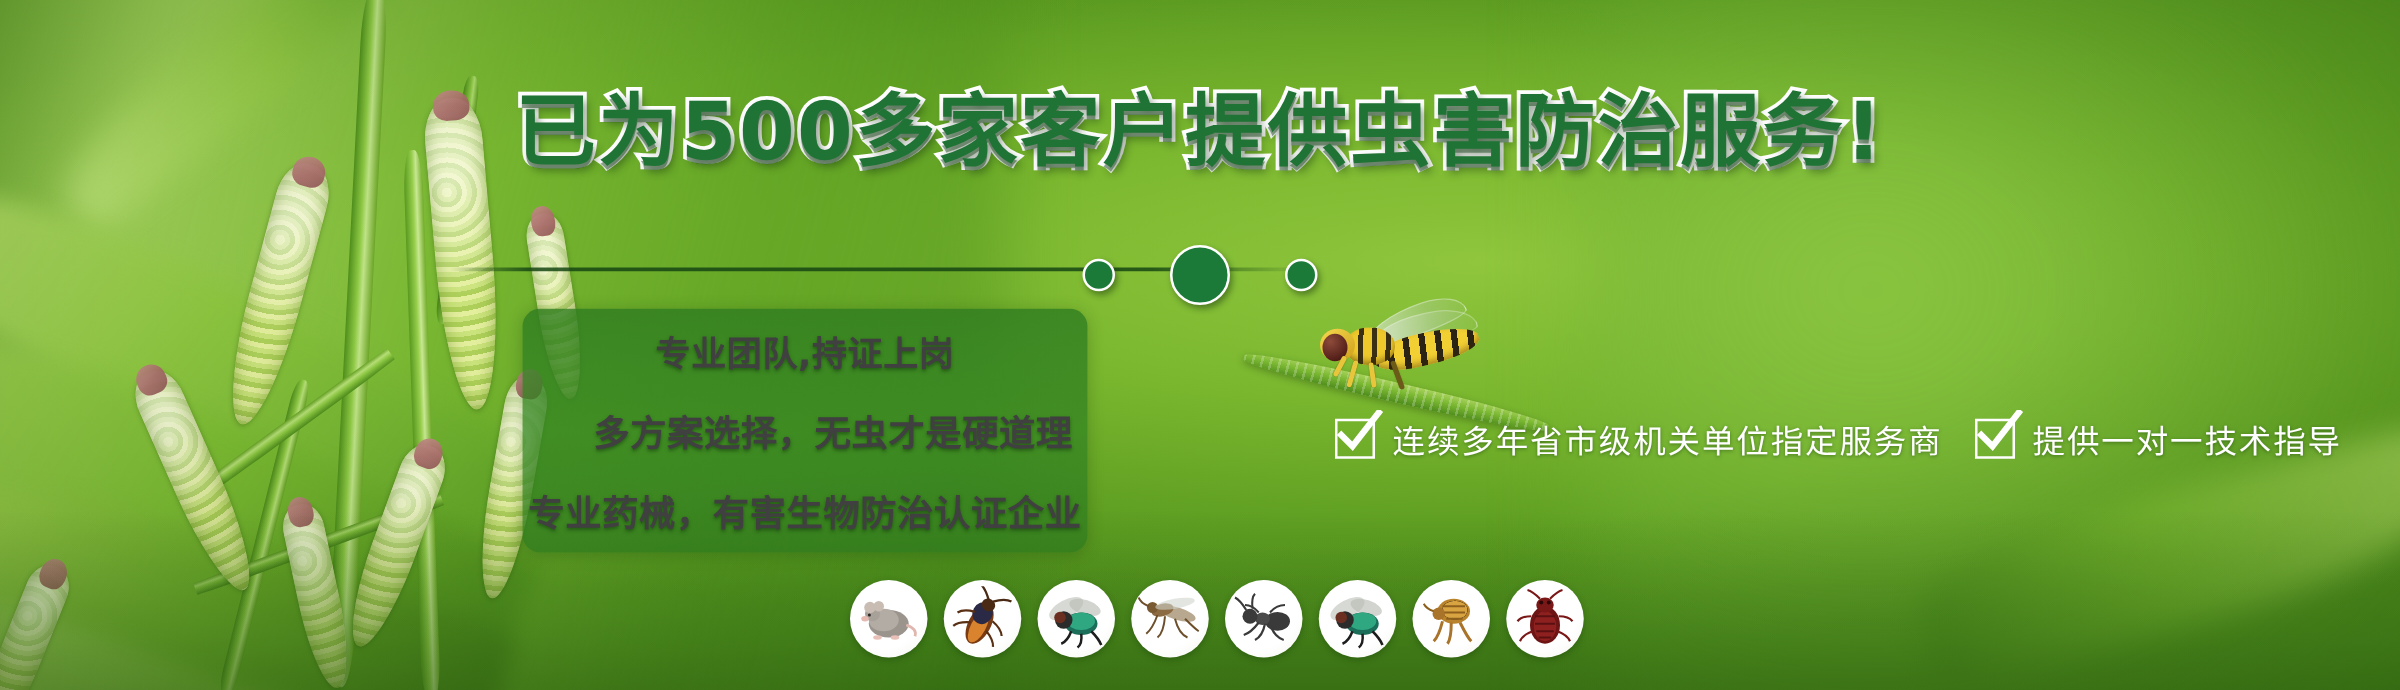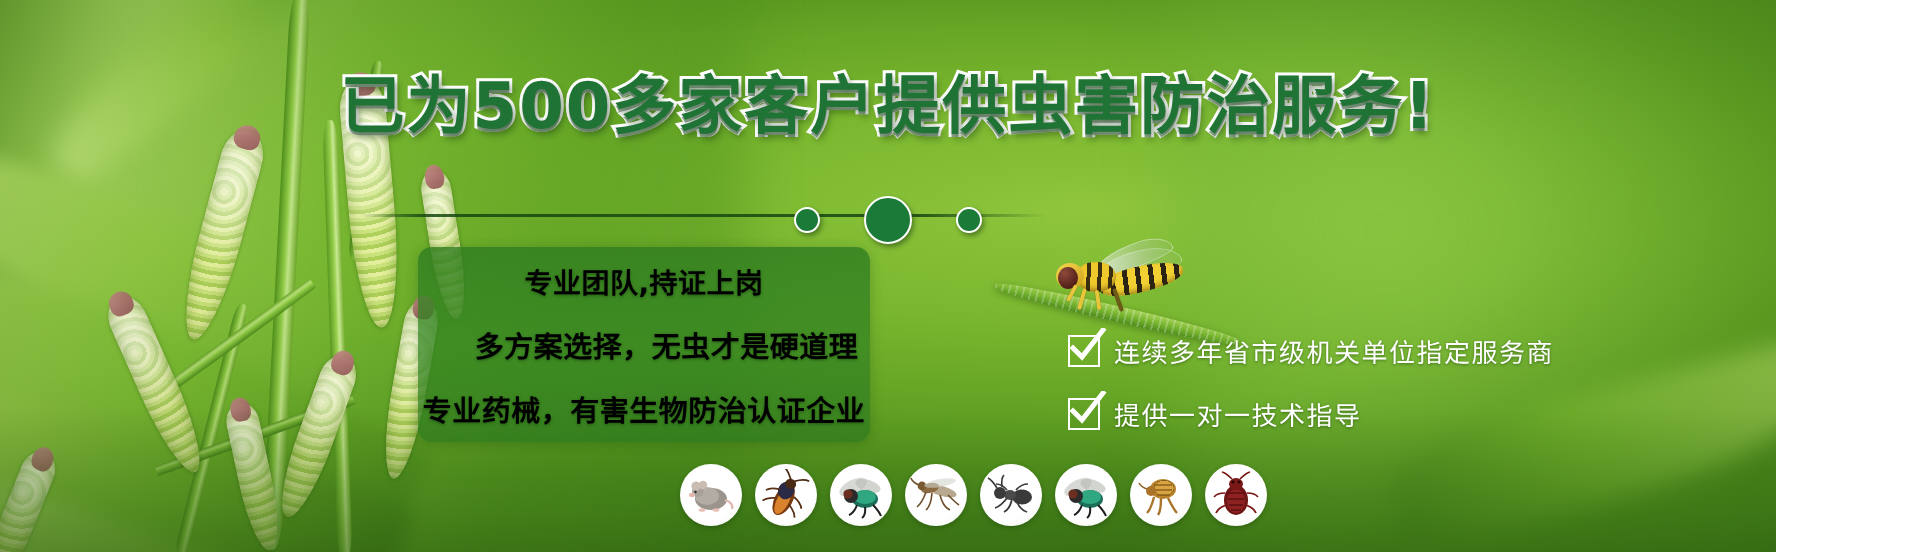--- a/index.html
+++ b/index.html
@@ -1,21 +1,21 @@
 <!DOCTYPE html>
 <html lang="zh-CN"><head>
 <meta charset="utf-8">
 <title>Pest Control Banner</title>
 <style>
   html,body{margin:0;padding:0;background:#fff;}
   body{font-family:"Liberation Sans","DejaVu Sans",sans-serif;}
 
   .banner{
     position:relative;
-    width:1776px;
+    width:1920px;
     height:552px;
     overflow:hidden;
     background:#76b32a;
   }
 
   
   .bg-base{
     position:absolute;inset:0;
     background:
       radial-gradient(ellipse 70% 55% at 62% 38%, #8fc63d 0%, #79b62e 38%, #5f9f22 70%, #4e8d1c 100%),
@@ -147,21 +147,21 @@
     background:linear-gradient(180deg, rgba(46,124,32,.80) 0%, rgba(52,133,34,.76) 50%, rgba(44,120,30,.70) 100%);
     border-radius:14px 14px 14px 14px;
     box-shadow:0 2px 12px rgba(20,55,10,.25);
   }
   .panel-lines{
     position:absolute;left:418px;top:247px;width:452px;height:195px;
     display:flex;flex-direction:column;justify-content:center;gap:22px;
     text-align:center;
   }
   .panel-line{
-    color:#000000;
+    color:#404040;
     font-family:"DejaVu Sans","Liberation Sans",sans-serif;
     font-weight:bold;
     letter-spacing:.5px;
     text-shadow:0 1px 3px rgba(15,50,10,.55);
     white-space:nowrap;
   }
   .panel-line.l1{font-size:28px;}
   .panel-line.l2{font-size:29px;padding-left:45px;}
   .panel-line.l3{font-size:29px;}
 
@@ -211,21 +211,21 @@
   .fly-wing.w2{left:50px;top:2px;transform:rotate(-9deg);opacity:.75;}
   .fly-leg{position:absolute;background:#e7c63c;border-radius:2px;box-shadow:0 0 1px rgba(60,40,0,.6);}
   .fl1{left:30px;top:40px;width:4px;height:22px;transform:rotate(16deg);}
   .fl2{left:46px;top:42px;width:4px;height:20px;transform:rotate(-8deg);}
   .fl3{left:66px;top:40px;width:4px;height:24px;transform:rotate(-20deg);background:#6b5a18;}
   .fl4{left:20px;top:36px;width:4px;height:18px;transform:rotate(28deg);}
 
   
   .bullets{
     position:absolute;left:1068px;top:332px;
-    display:flex;flex-direction:column;gap:26px;
+    display:flex;flex-direction:row;gap:26px;
   }
   .bullet{display:flex;align-items:center;gap:14px;}
   .check-box{
     position:relative;width:28px;height:28px;
     border:2px solid #ffffff;
     flex:0 0 auto;
   }
   .check-box svg{position:absolute;left:-3px;top:-9px;width:40px;height:40px;}
   .bullet-text{
     color:#ffffff;

